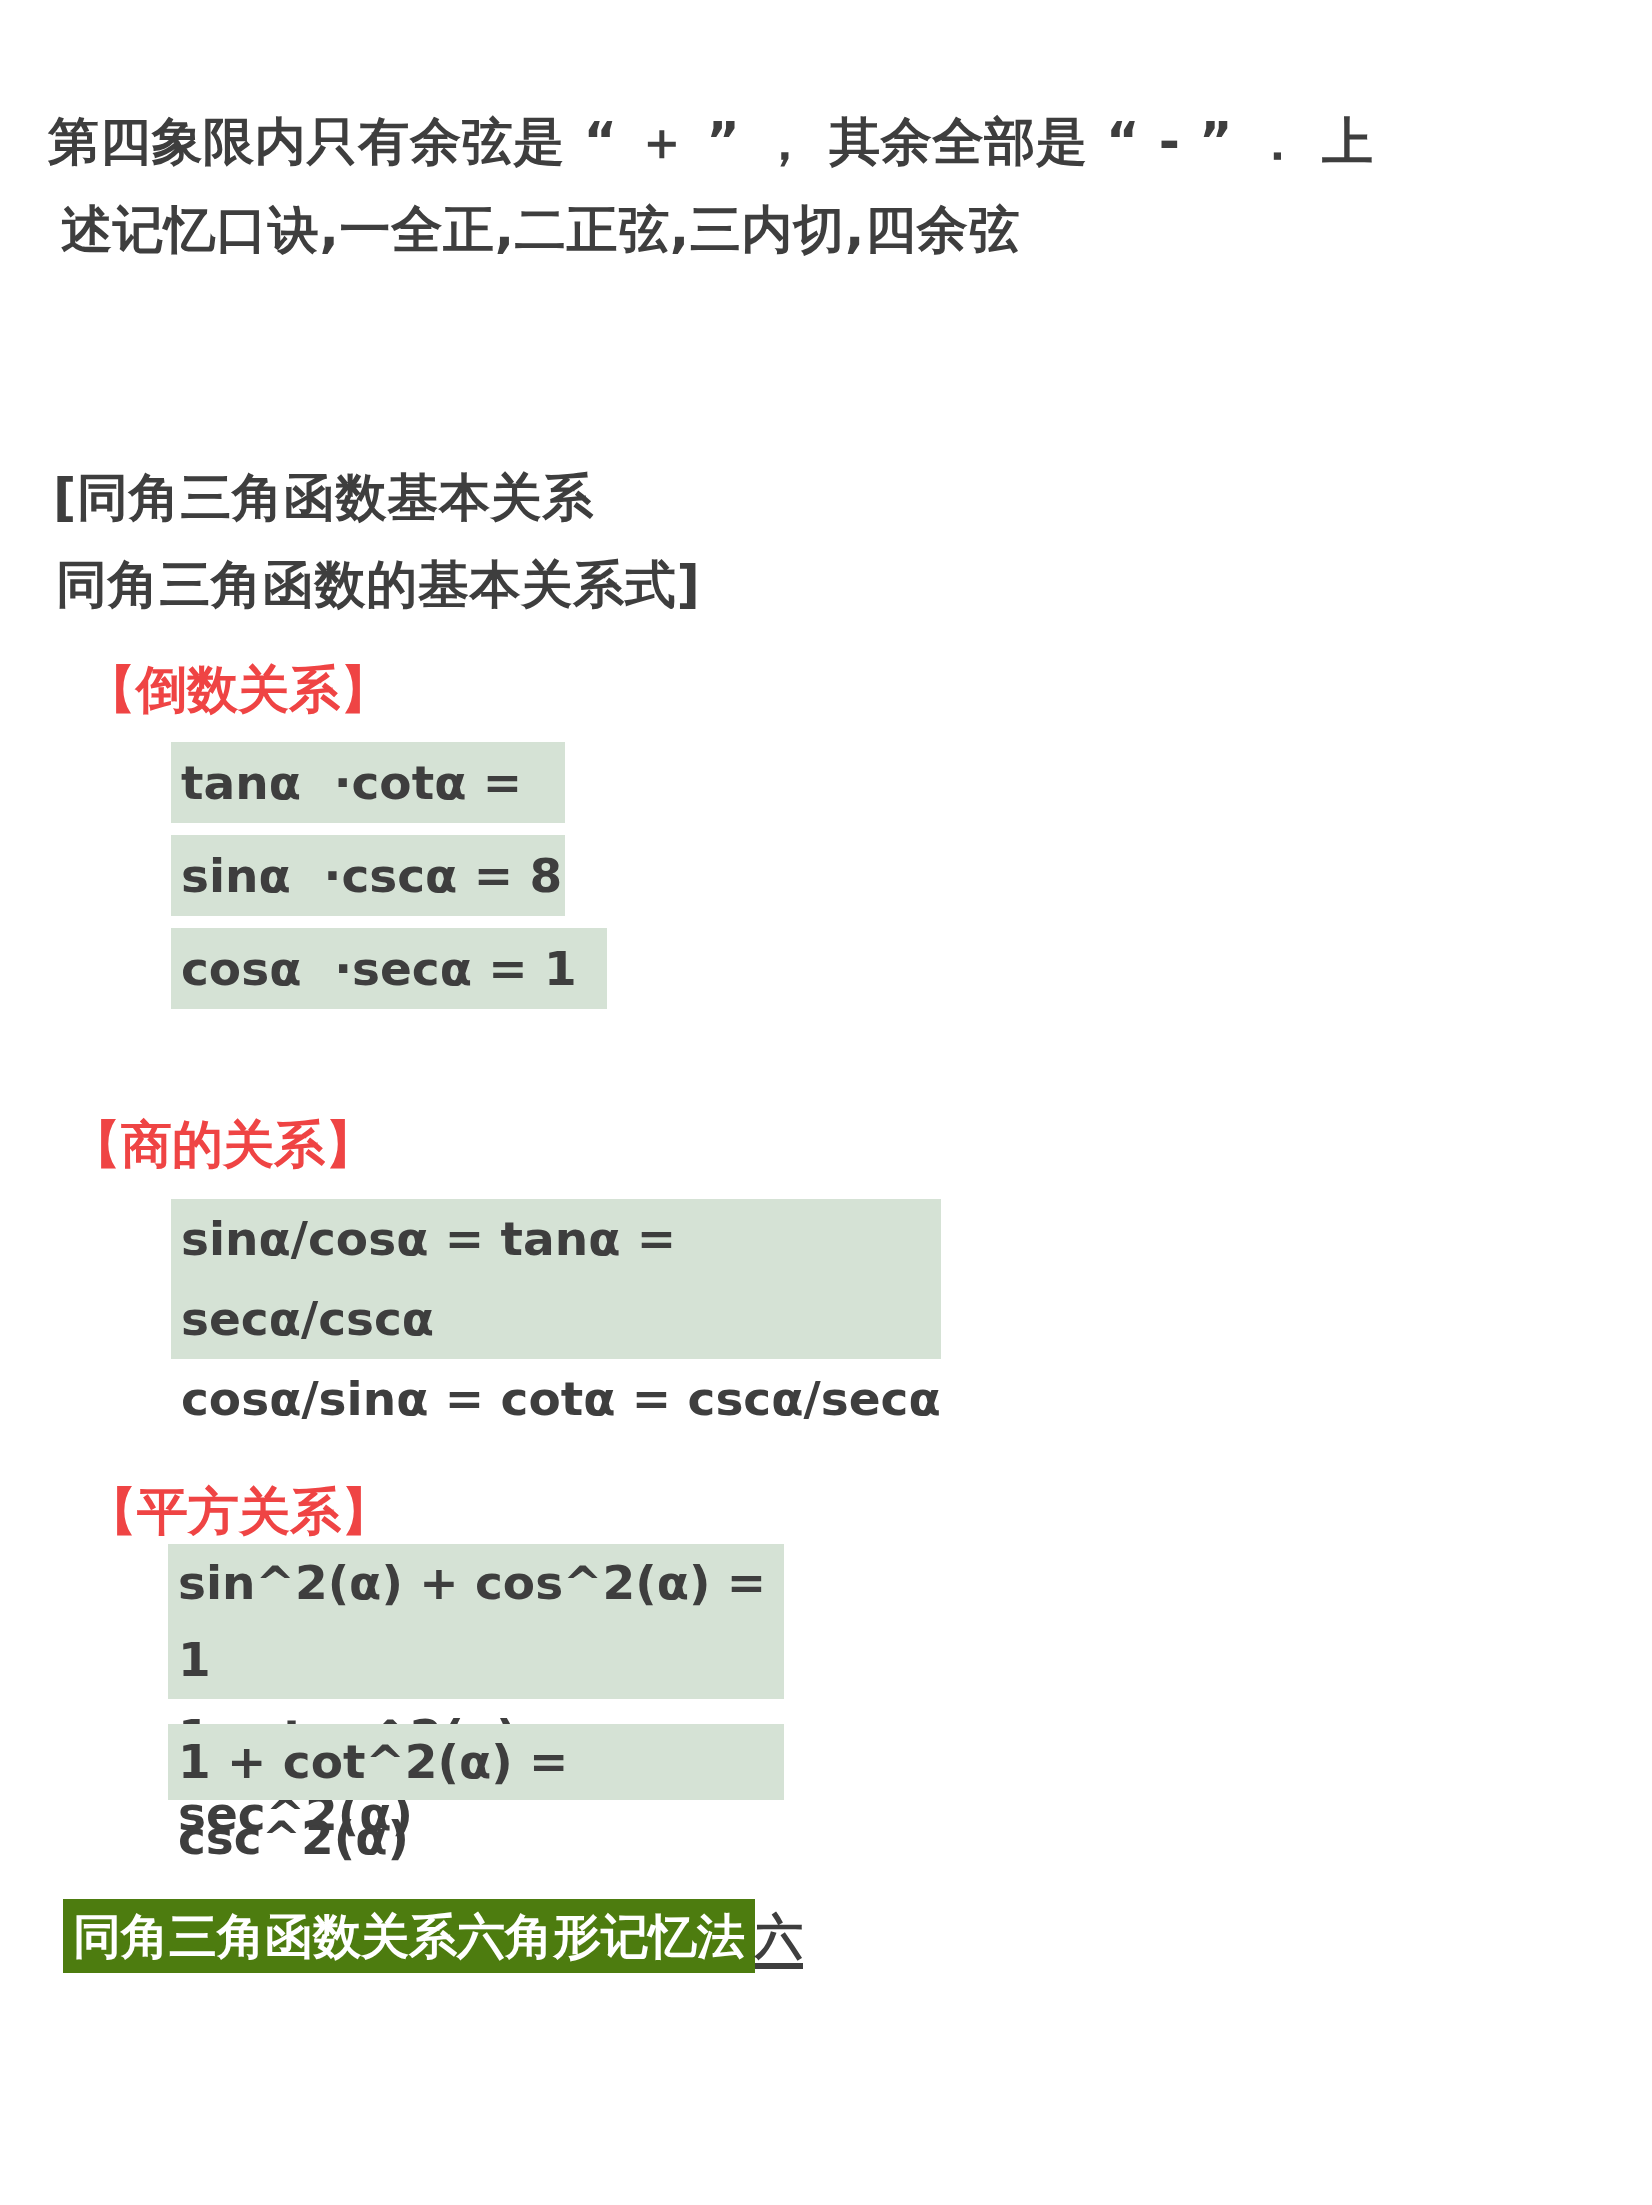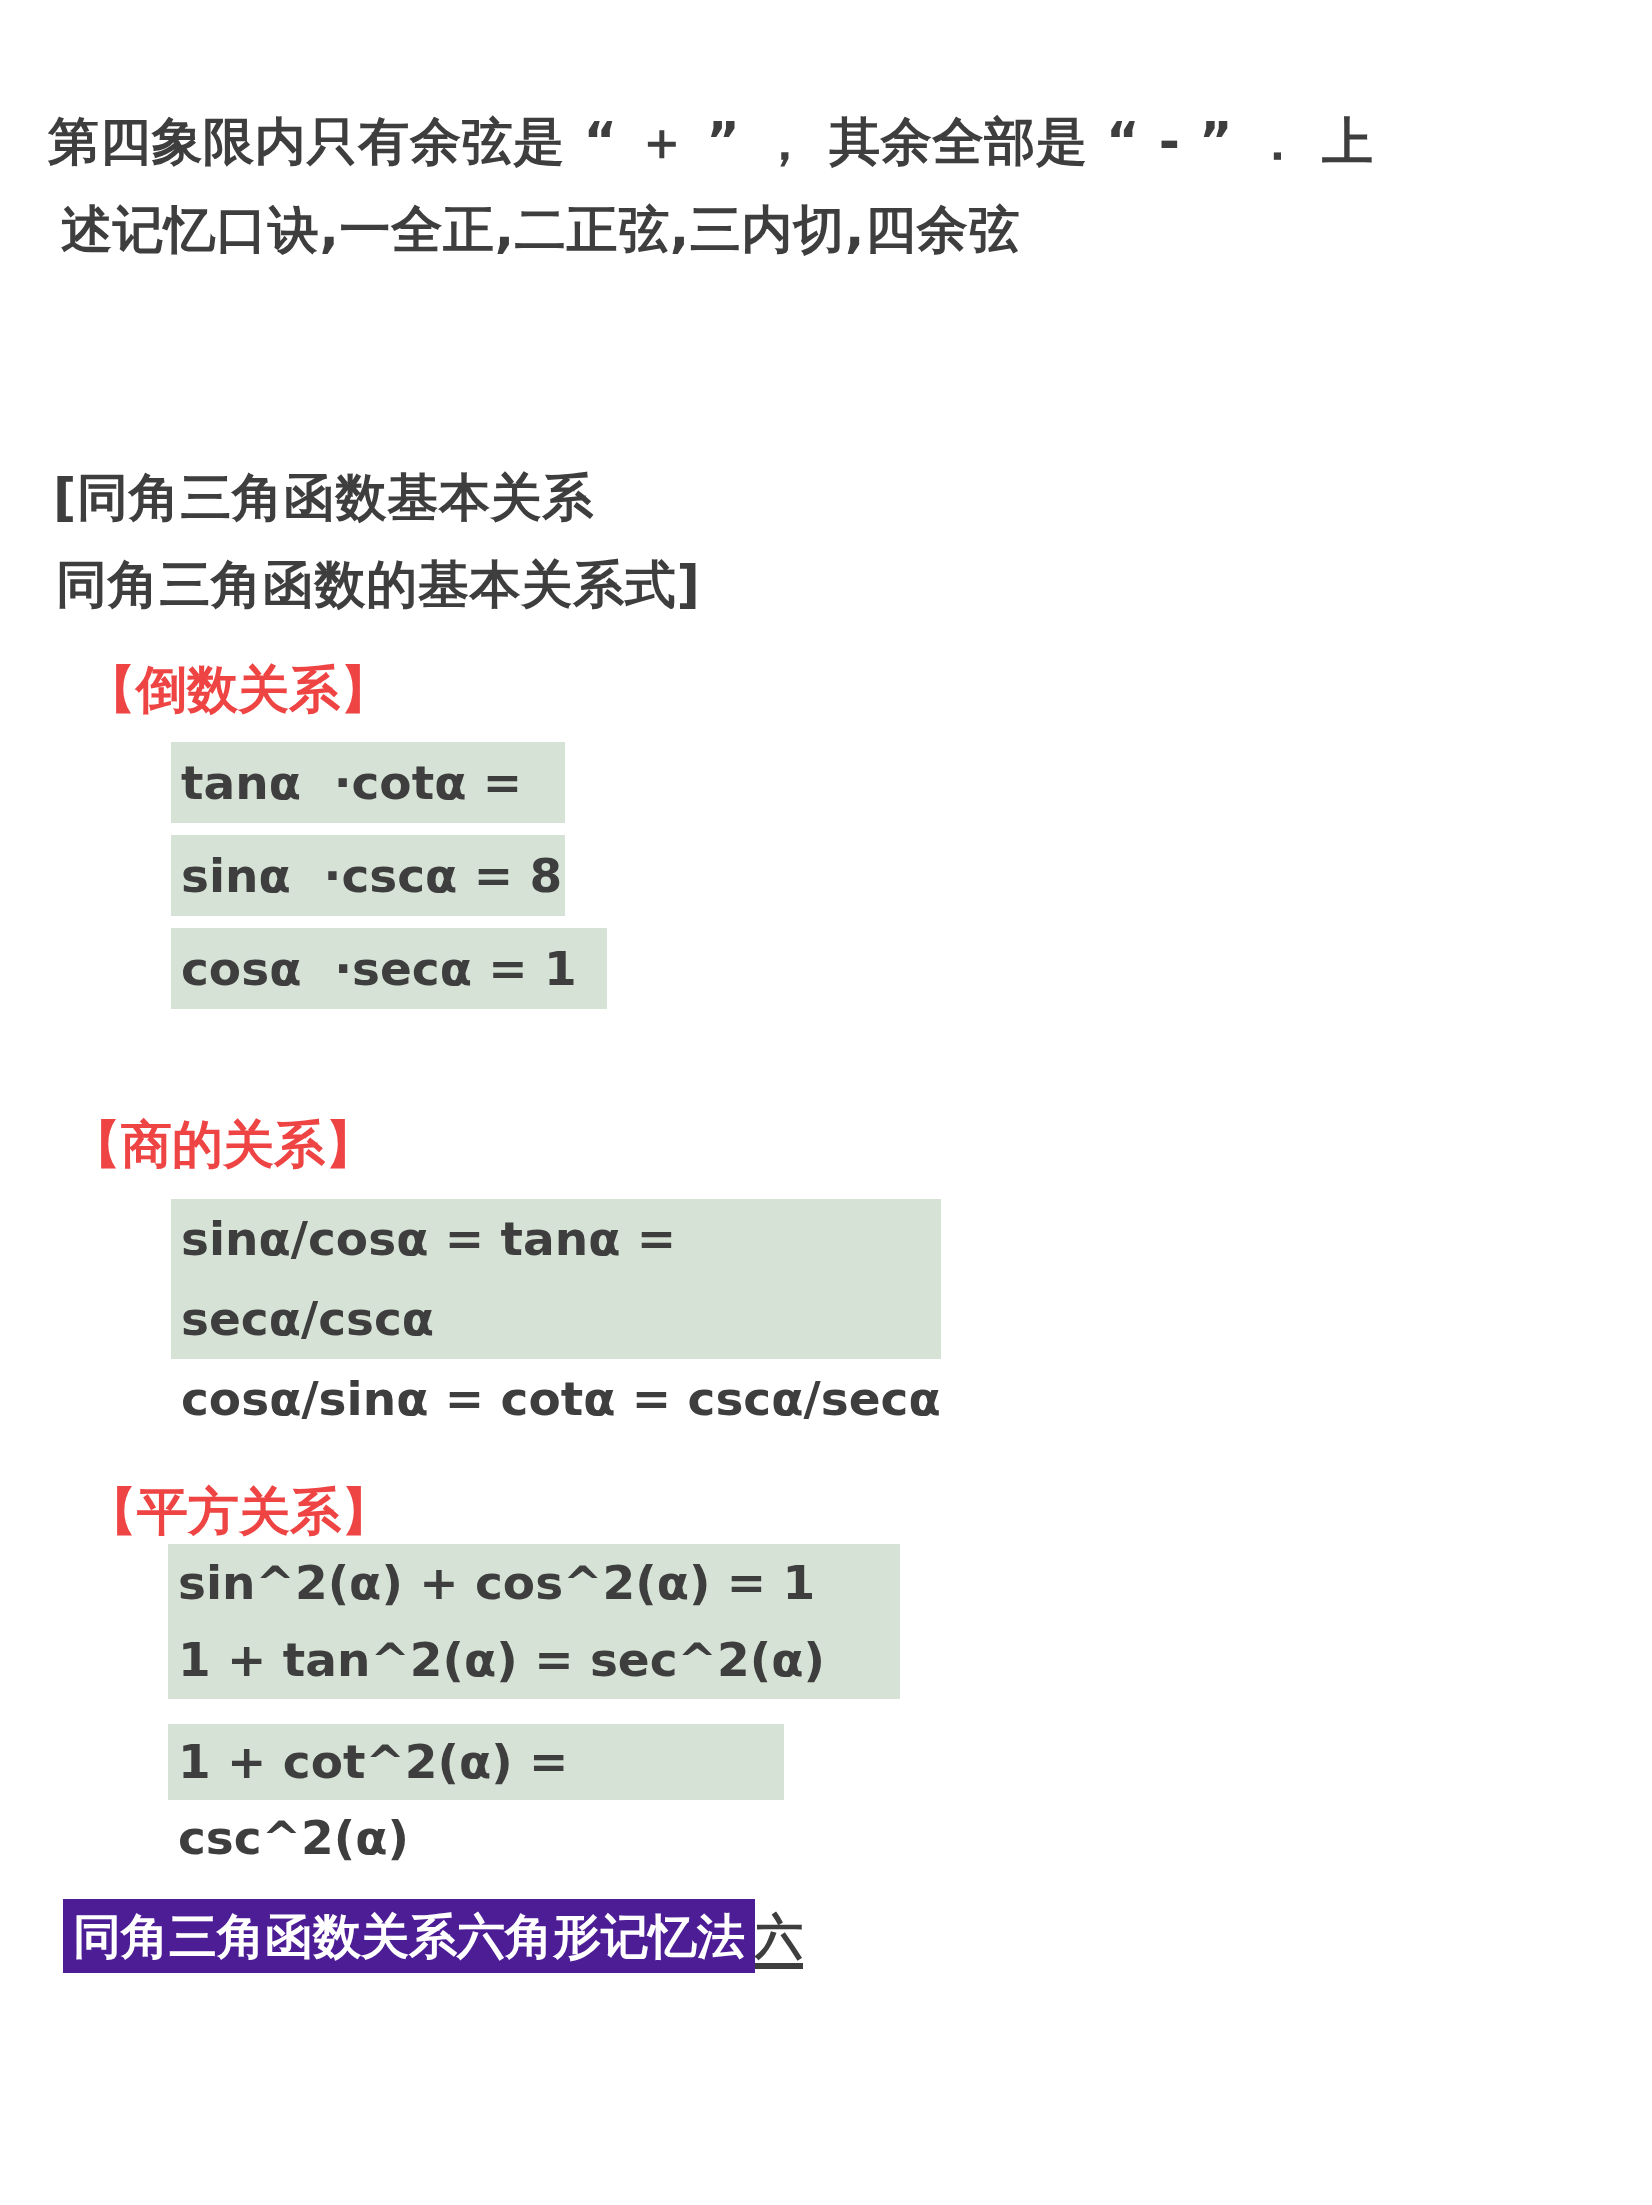--- a/index.html
+++ b/index.html
@@ -44,30 +44,30 @@
     padding-left: 10px;
     box-sizing: border-box;
   }
   .fl { display: block; white-space: pre-wrap; }
   .g1 { top: 742px; left: 171px; width: 394px;  height: 81px; }
   .g2 { top: 835px; left: 171px; width: 394px;  height: 81px; }
   .g3 { top: 928px; left: 171px; width: 436px;  height: 81px; }
   .g1 .fl, .g2 .fl, .g3 .fl { line-height: 81px; }
   .g4 { top: 1199px; left: 171px; width: 770px; height: 160px; }
   .g4 .fl { line-height: 80px; }
-  .g5 { top: 1544px; left: 168px; width: 732px;  height: 155px; }
+  .g5 { top: 1544px; left: 168px; width: 616px;  height: 155px; }
   .g5 .fl { line-height: 77px; }
   .g6 { top: 1705px; left: 168px; width: 616px;  height: 76px; margin-top: 19px; }
   .g6 .fl { line-height: 76px; }
 
   
   .banner-row { top: 1899px; left: 63px; font-size: 48px; line-height: 74px; white-space: nowrap; }
   .banner {
     display: inline-block;
-    background: #4c1d95;
+    background: #4d7c0f;
     color: #ffffff;
     padding: 0 10px 0 10px;
     line-height: 74px;
   }
   .banner-after {
     color: #3e3e3e;
     text-decoration: underline;
     text-decoration-thickness: 5.7px;
     text-underline-offset: 10px;
   }

